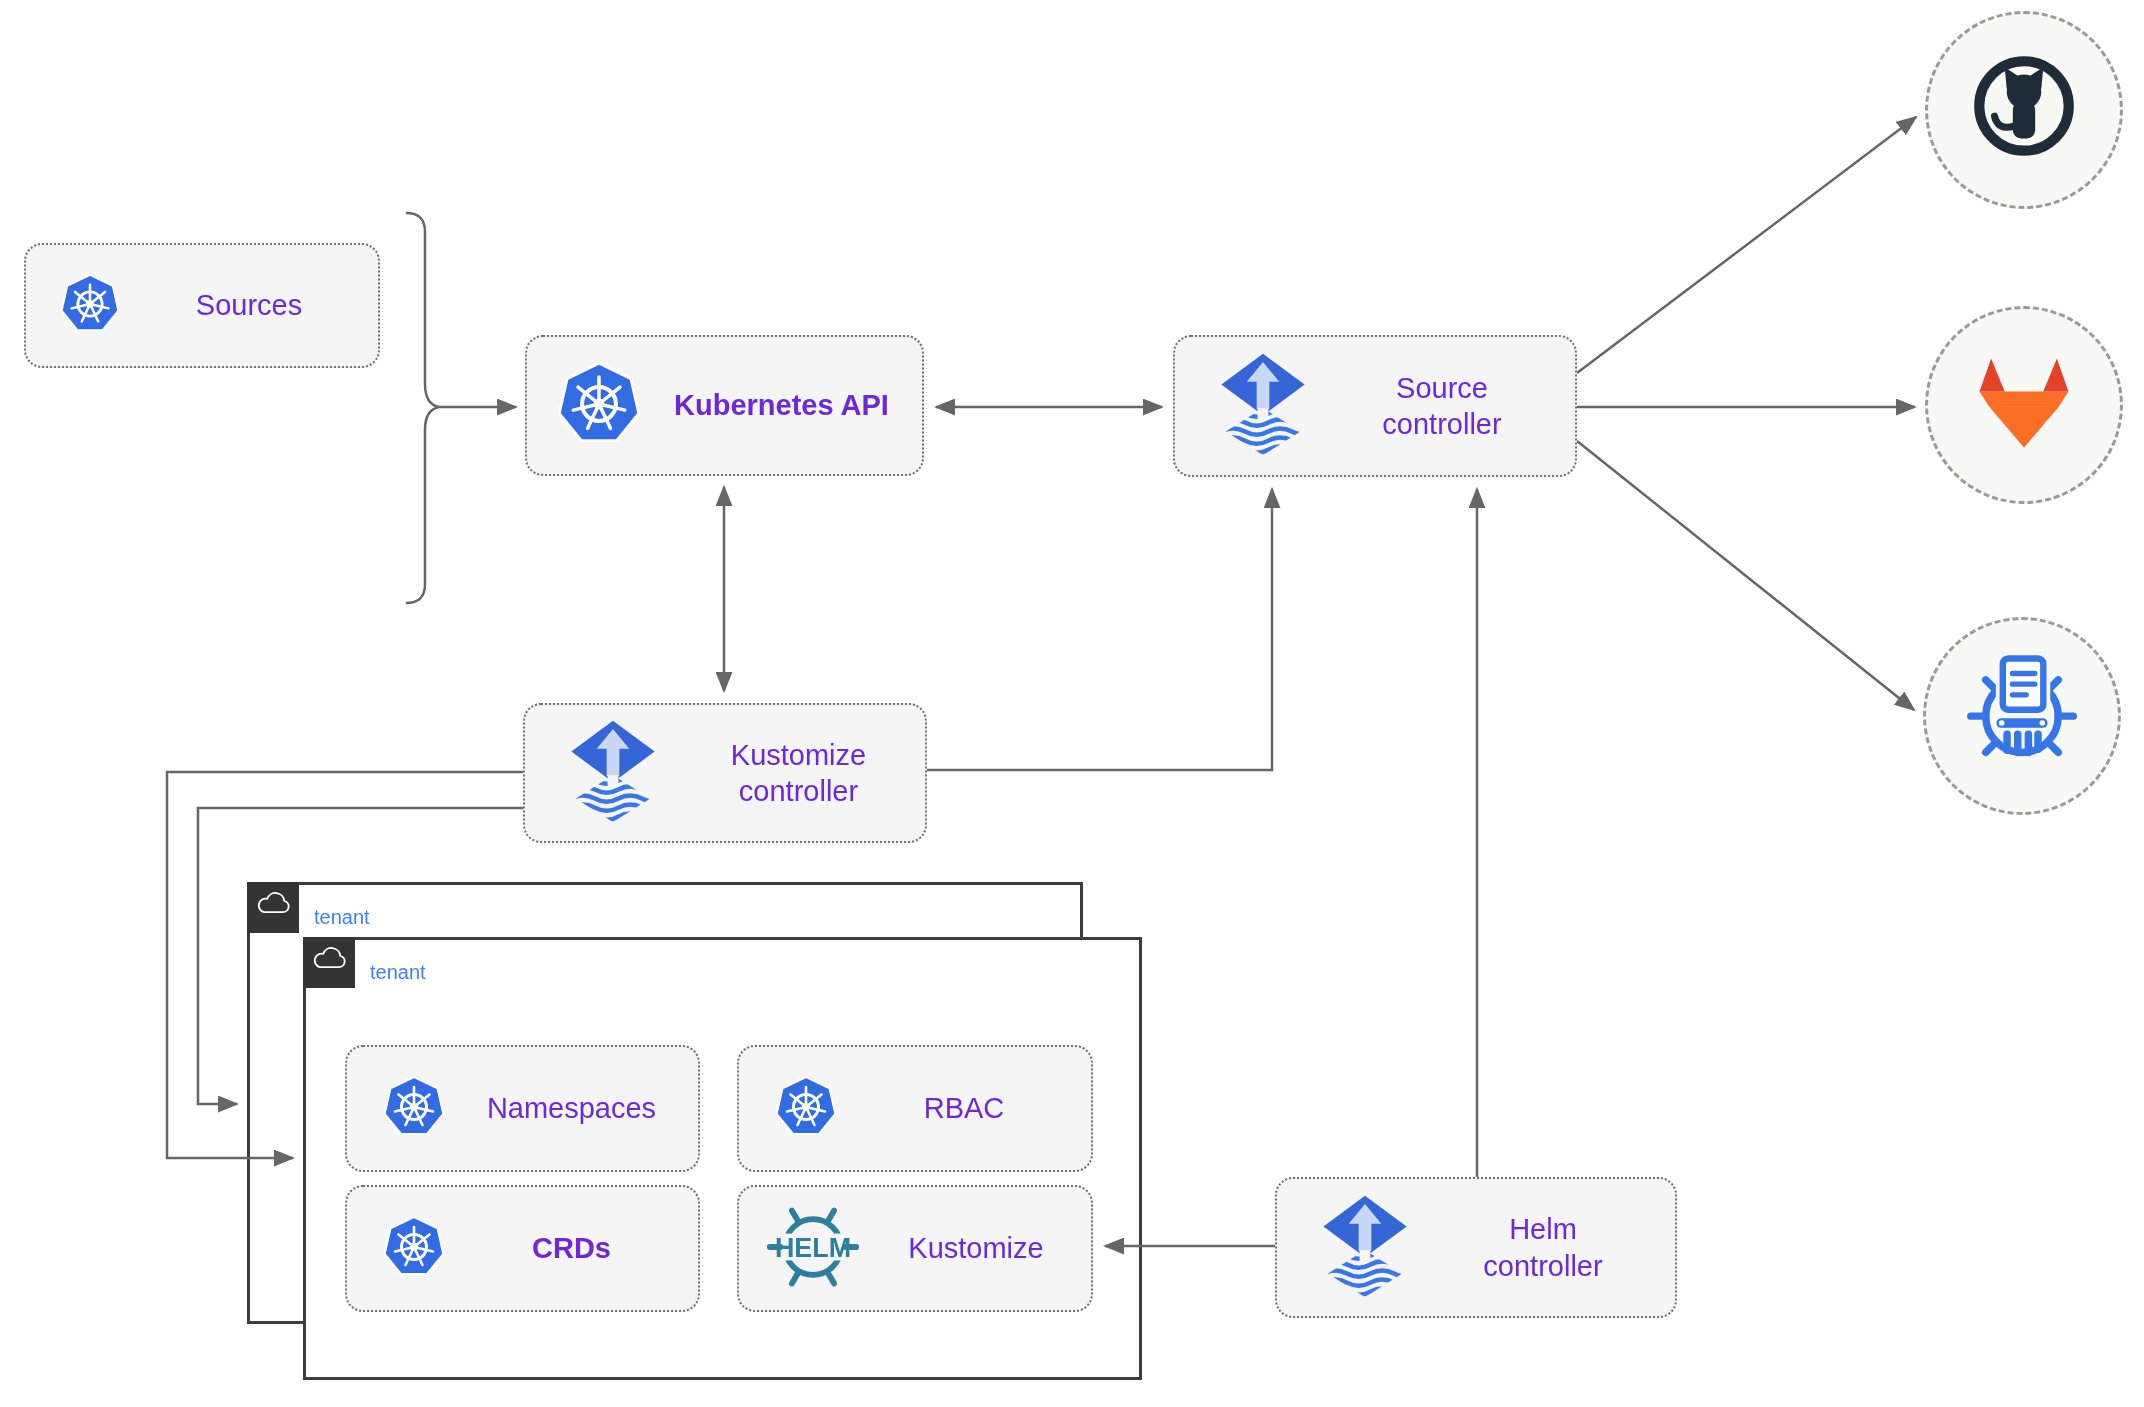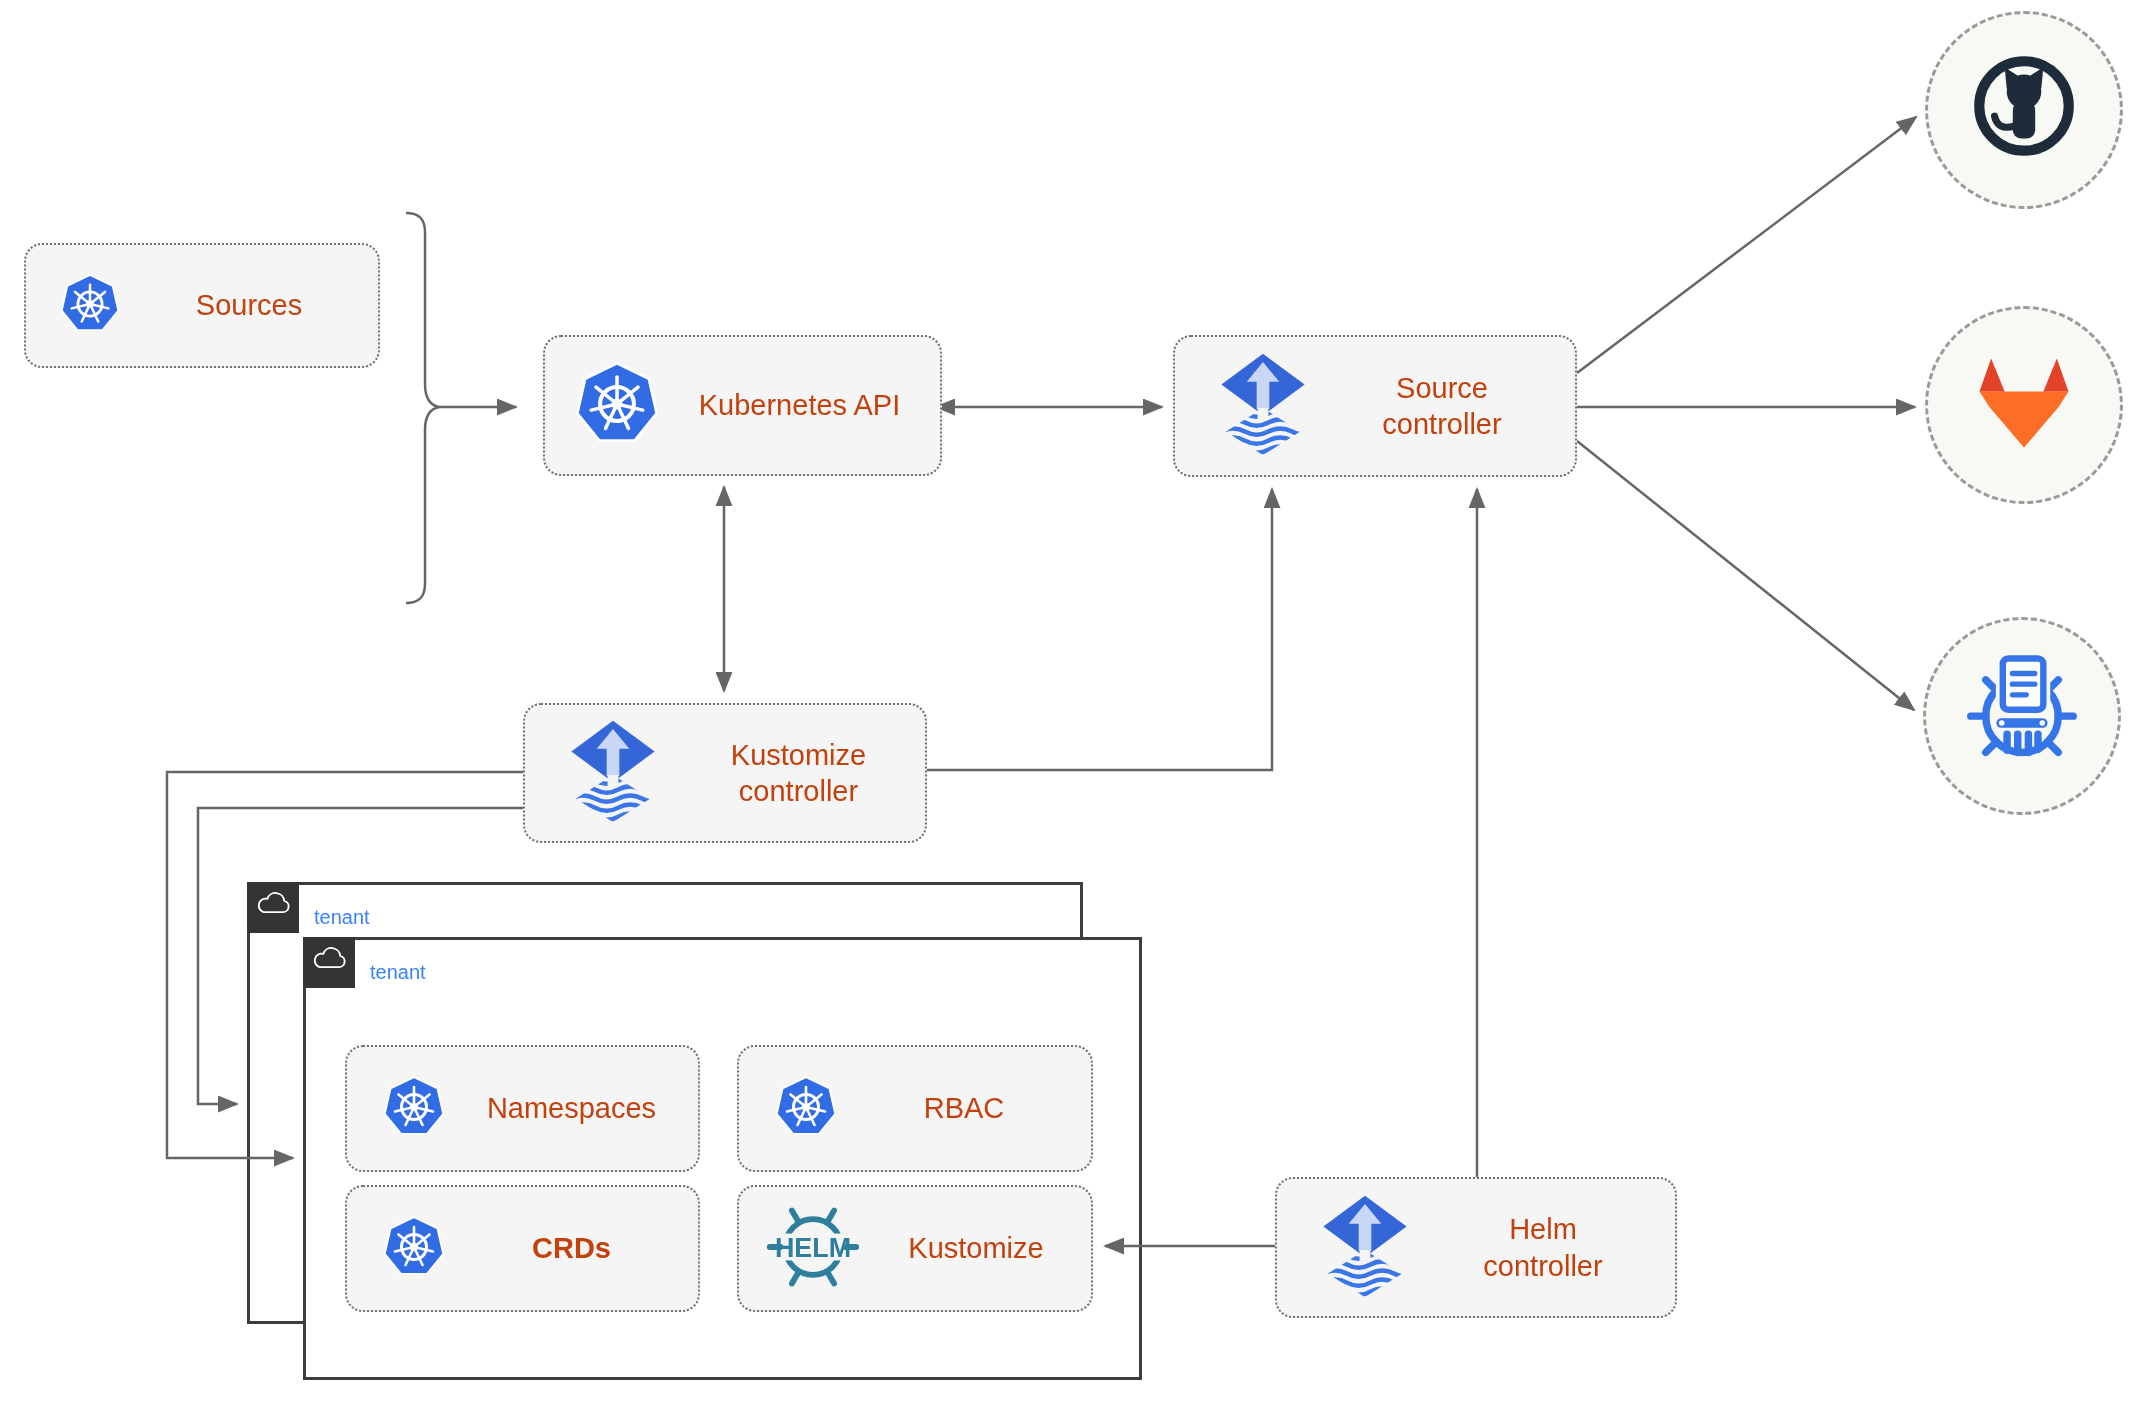--- a/index.html
+++ b/index.html
@@ -13,28 +13,28 @@
   .tenant{position:absolute;background:#ffffff;border:3px solid #3d3d3d;box-sizing:border-box;z-index:1;}
   #back-tenant{left:247px;top:882px;width:836px;height:442px;}
   #front-tenant{left:303px;top:937px;width:839px;height:443px;}
   .tenant-tab{position:absolute;left:-3px;top:-3px;width:52px;height:51px;background:#343434;
               display:flex;align-items:center;justify-content:center;}
   .tenant-label{position:absolute;left:64px;top:21px;font-size:20px;color:#3b82f6;}
 
   
   .node{position:absolute;background:#f5f5f5;border:2px dotted #6f6f6f;border-radius:18px;
         box-sizing:border-box;display:flex;align-items:center;z-index:3;}
-  .node-label{flex:1;text-align:center;font-size:29px;color:#c2410c;line-height:1.25;}
+  .node-label{flex:1;text-align:center;font-size:29px;color:#6d28d9;line-height:1.25;}
   .wrap .node-label{padding:0 10px;}
   .wrap .node-label span{display:inline-block;max-width:180px;}
   .icon{flex:0 0 auto;}
 
   #sources{left:24px;top:243px;width:356px;height:125px;}
   #kustomizations{left:24px;top:448px;width:356px;height:125px;}
-  #kubernetes-api{left:543px;top:335px;width:399px;height:141px;}
+  #kubernetes-api{left:525px;top:335px;width:399px;height:141px;font-weight:bold;}
   #source-controller{left:1173px;top:335px;width:404px;height:142px;}
   #kustomize-controller{left:523px;top:703px;width:404px;height:140px;gap:13px;}
   #helm-controller{left:1275px;top:1177px;width:402px;height:141px;}
   #namespaces{left:345px;top:1045px;width:355px;height:127px;}
   #rbac{left:737px;top:1045px;width:356px;height:127px;}
   #crds{left:345px;top:1185px;width:355px;height:127px;font-weight:bold;}
   #releases{left:737px;top:1185px;width:356px;height:127px;}
 
   
   .ext-circle{position:absolute;width:198px;height:198px;border-radius:50%;background:#f8f8f5;

